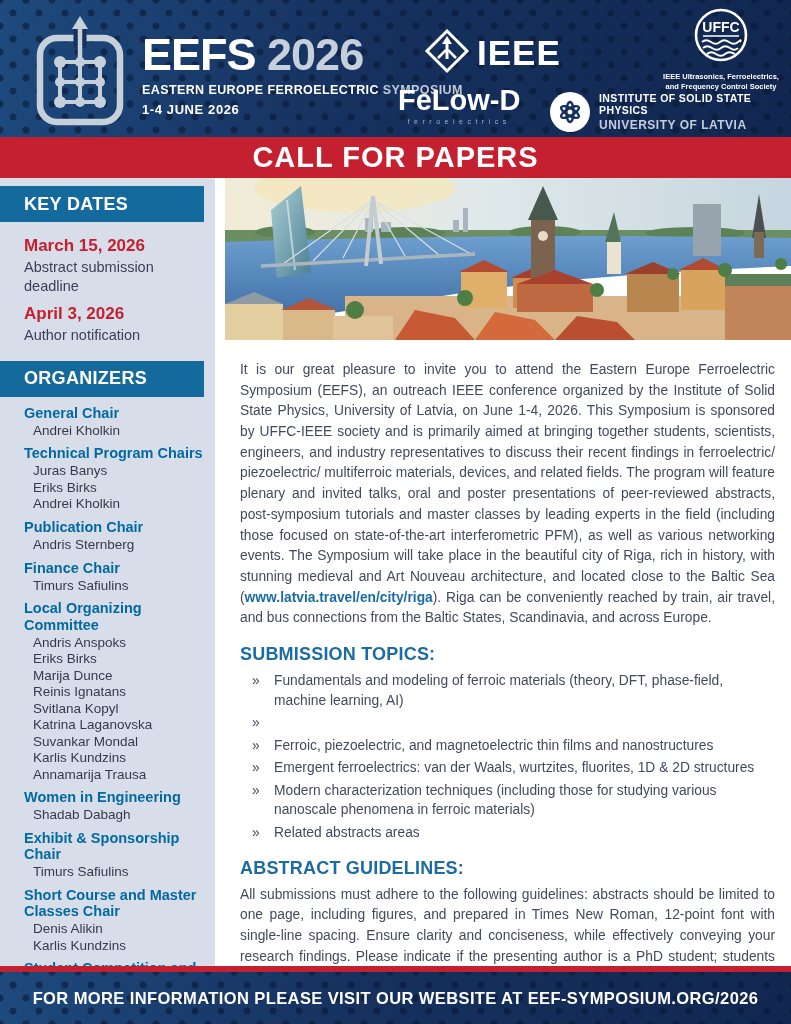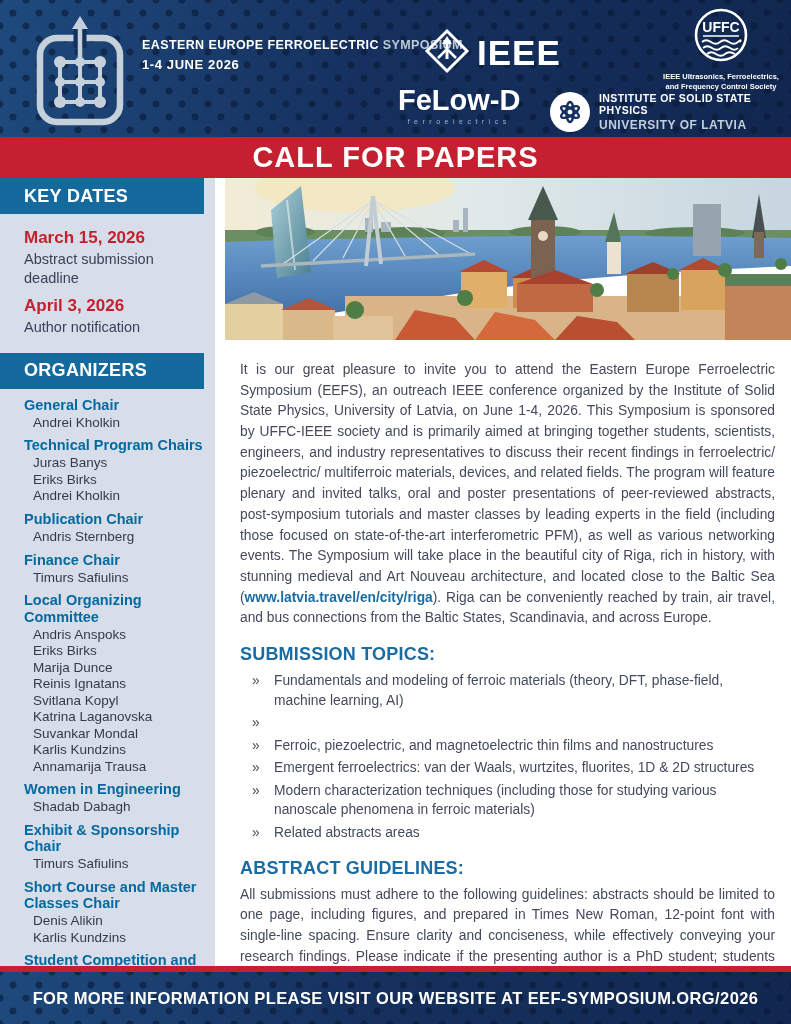--- a/index.html
+++ b/index.html
@@ -35,21 +35,21 @@
   .felowd-cap{font-size:7px;letter-spacing:4.5px;color:#9fb3cc;margin-top:1px;}
   .issp{position:absolute;left:550px;top:92px;display:flex;align-items:center;gap:9px;color:#fff;}
   .issp-circle{width:40px;height:40px;border-radius:50%;background:#fff;display:flex;align-items:center;justify-content:center;flex:none;}
   .issp-l1{font-size:10.5px;font-weight:bold;letter-spacing:.4px;}
   .issp-l2{font-size:12px;font-weight:bold;color:#c3cedb;letter-spacing:.5px;margin-top:2px;}
   
   .banner{height:41px;background:#c4202f;display:flex;align-items:center;justify-content:center;}
   .banner-text{color:#fff;font-size:29px;font-weight:bold;letter-spacing:1px;}
   
   .content{display:flex;height:788px;overflow:hidden;}
-  .sidebar{width:215px;flex:none;background:#d8dee9;box-sizing:border-box;}
+  .sidebar{width:215px;flex:none;background:#d8dee9;padding-top:8px;box-sizing:border-box;}
   .side-bar-head{width:204px;height:36px;background:#156a9d;color:#fff;display:flex;align-items:center;
     padding-left:24px;box-sizing:border-box;font-size:18px;font-weight:bold;letter-spacing:.3px;}
   .keydates-block{padding:6px 12px 4px 24px;}
   .kd-date{color:#c4202f;font-weight:bold;font-size:17px;margin:8px 0 2px;}
   .kd-label{color:#39415a;font-size:14.5px;line-height:1.3;}
   .org-bar{margin-top:12px;}
   .org-list{padding:2px 8px 0 24px;}
   .role{color:#0369a1;font-weight:bold;font-size:14.5px;line-height:1.12;margin:6px 0 2px;}
   .name{color:#333a4c;font-size:13.5px;line-height:1.22;padding-left:9px;}
   
@@ -95,20 +95,21 @@
           <circle cx="52" cy="68" r="5"></circle>
           <circle cx="72" cy="68" r="5"></circle>
         <circle cx="32" cy="88" r="6"></circle>
           <circle cx="52" cy="88" r="5"></circle>
           <circle cx="72" cy="88" r="6"></circle>
       </g>
     </svg>
   </div>
 
   <div class="titleblock">
+    <div class="title-main"><span>EEFS</span><span class="title-year"> 2026</span></div>
     <div class="subtitle"><span>EASTERN EUROPE FERROELECTRIC </span><span class="accent">SYMPOSIUM</span></div>
     <div class="hdates">1-4 JUNE 2026</div>
   </div>
 
   <div class="ieee">
     <span>
       <svg width="46" height="46" viewBox="0 0 46 46">
         <path d="M23,3 L43,23 L23,43 L3,23 Z" fill="none" stroke="#ffffff" stroke-width="3"></path>
         <line x1="23" y1="31" x2="23" y2="13" stroke="#ffffff" stroke-width="3"></line>
         <polygon points="23,8 18,16 28,16" fill="#ffffff"></polygon>

